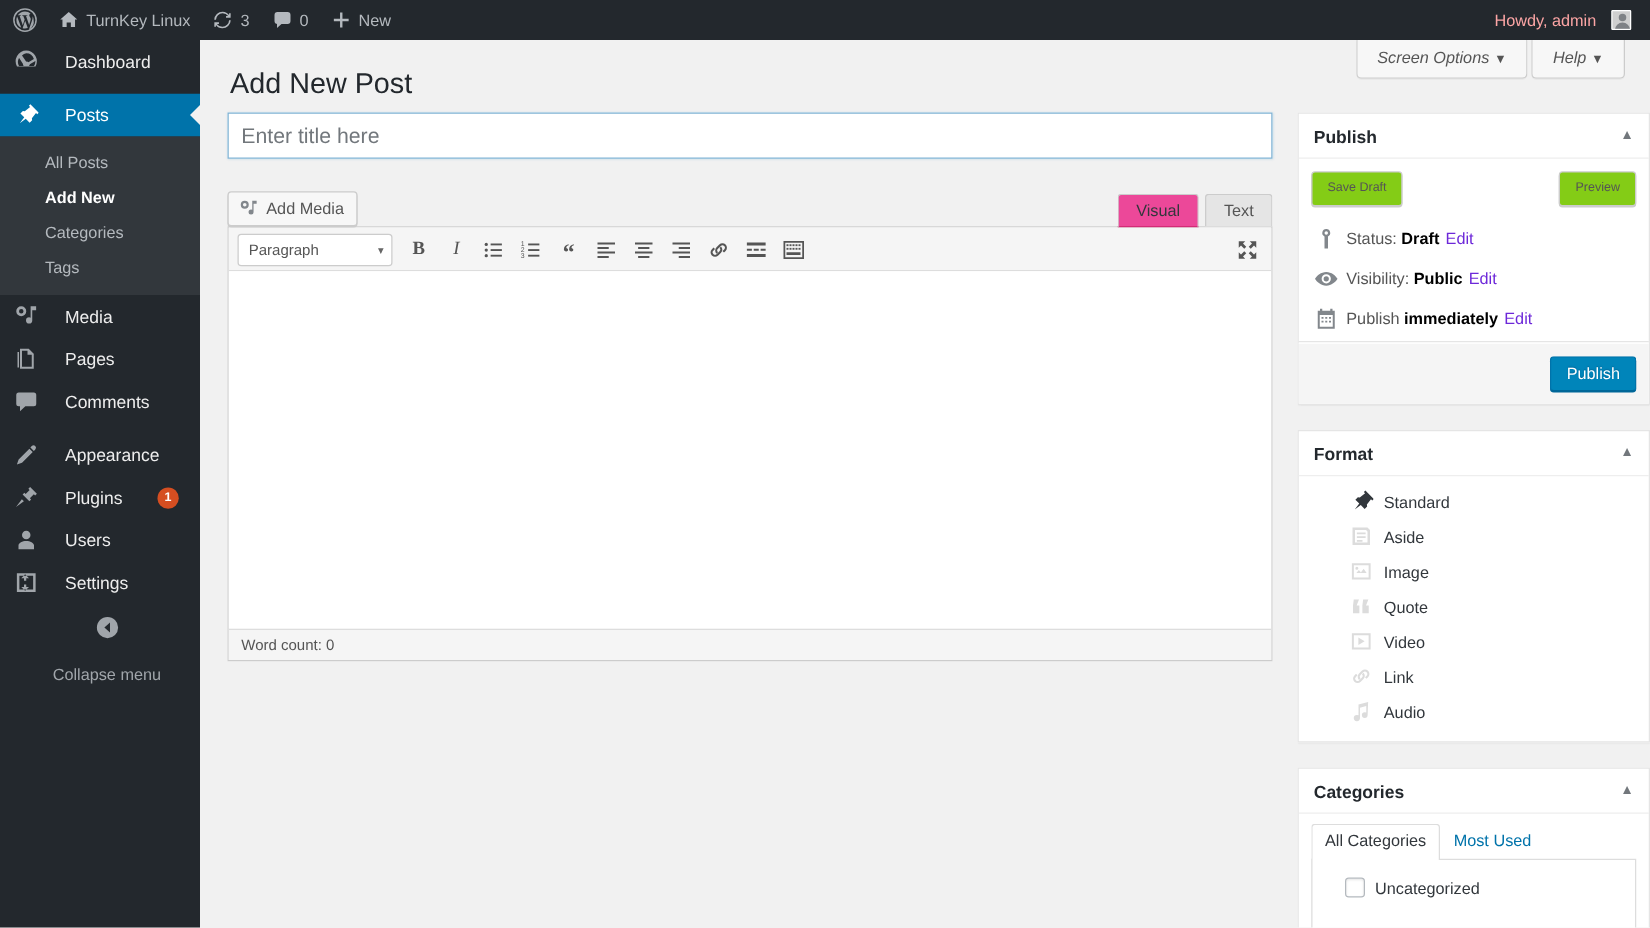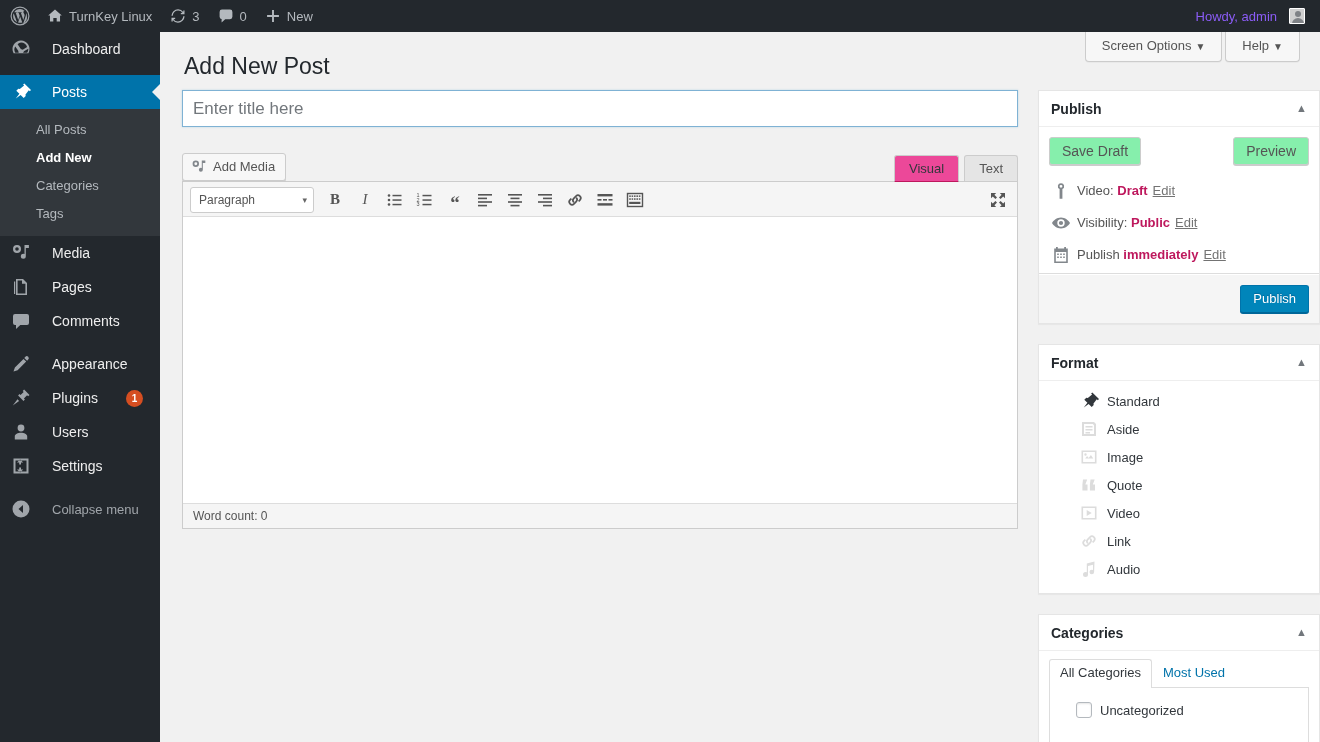--- a/index.html
+++ b/index.html
@@ -24,21 +24,21 @@
   }
   .ab-item {
     display: flex; align-items: center;
     height: 32px; padding: 0 9px;
     color: #b4b9be; text-decoration: none;
     white-space: nowrap;
     gap: 6px;
   }
   .ab-logo { padding: 0 8px 0 10px; }
   .ab-spacer { flex: 1 1 auto; }
-  .ab-right { margin-right: 6px; color:#8b5cf6; }
+  .ab-right { margin-right: 6px; color:#fca5a5; }
   .ab-num { color:#b4b9be; }
 
   .wp-logo-svg { width:20px; height:20px; display:block; fill:#a0a5aa; }
   .ab-ico { width:16px; height:16px; display:block; fill:#b4b9be; }
   .ab-avatar {
     width: 16px; height: 16px;
     background: #cfcfcf;
     border: 1px solid #fff;
     display: inline-block;
     position: relative;
@@ -107,21 +107,21 @@
     min-width: 17px; height: 17px;
     padding: 0 5px;
     margin-left: 7px;
     background: #d54e21;
     color: #fff;
     border-radius: 10px;
     font-size: 10px;
     font-weight: 600;
     line-height: 17px;
   }
-  .collapse-item { color:#a0a5aa; font-size:13px; }
+  .collapse-item { color:#a0a5aa; font-size:13px;flex-direction:column; }
   .collapse-item .menu-icon { fill:#a0a5aa; }
 
   
   #wpcontent {
     position: absolute;
     top: 32px; left: 160px;
     width: 1160px; height: 710px;
     background: #f1f1f1;
     padding: 0 20px 0 22px;
     overflow: hidden;
@@ -138,20 +138,21 @@
     border: 1px solid #ccc;
     border-top: none;
     border-radius: 0 0 4px 4px;
     padding: 5px 16px 5px 16px;
     font-size: 13px;
     color: #555;
     line-height: 18px;
     cursor: pointer;
     white-space: nowrap;
     box-shadow: 0 1px 0 rgba(0,0,0,0.03);
+    font-style: italic;
   }
   .screen-meta-toggle .caret { font-size:10px; margin-left:4px; }
 
   h1.page-title {
     font-size: 23px;
     font-weight: 400;
     color: #23282d;
     padding: 20px 0 9px 2px;
     line-height: 29px;
   }
@@ -318,46 +319,45 @@
   #minor-publishing {
     padding: 10px 10px 0;
     border-bottom: 1px solid #ddd;
   }
   #minor-publishing-actions {
     display: flex;
     justify-content: space-between;
     padding: 0 0 10px;
   }
   .button-secondary {
-    background: #86efac;
+    background: #84cc16;
     border: 1px solid #ccc;
     border-radius: 3px;
     color: #555;
-    font-size: 14px;
+    font-size: 10px;
     line-height: 24px;
     height: 28px;
     padding: 0 12px;
     cursor: pointer;
     box-shadow: 0 1px 0 #ccc;
     font-family: "Liberation Sans", sans-serif;
   }
   #misc-publishing-actions { padding: 0 0 2px; }
   .misc-pub {
     display: flex;
     align-items: center;
     padding: 6px 0 6px 2px;
     font-size: 13px;
     color: #555;
     line-height: 20px;
   }
   .misc-ico { width: 20px; height:20px; flex:0 0 20px; margin-right:6px; fill:#82878c; display:block; }
-  .misc-pub b { color:#be185d; font-weight:600; }
+  .misc-pub b { color:#000000; font-weight:600; }
   .edit-link {
-    color: #737373;
-    text-decoration: underline;
+    color: #6d28d9;
     margin-left: 5px;
     cursor: pointer;
   }
   #major-publishing-actions {
     display: flex;
     justify-content: flex-end;
     padding: 10px;
     background: #f5f5f5;
     border-top: 1px solid #fff;
   }
@@ -738,21 +738,21 @@
             <div id="minor-publishing-actions">
               <button class="button-secondary">Save Draft</button>
               <button class="button-secondary">Preview</button>
             </div>
             <div id="misc-publishing-actions">
 
               <div class="misc-pub">
                 <svg class="misc-ico" viewBox="0 0 20 20">
                   <path d="M10 2.2a3.1 3.1 0 00-1.4 5.9v9.7h2.8V8.1A3.1 3.1 0 0010 2.2zm0 1.7a1.4 1.4 0 11-1.4 1.4A1.4 1.4 0 0110 3.9z"></path>
                 </svg>
-                <span>Video:</span>&nbsp;<b>Draft</b>
+                <span>Status:</span>&nbsp;<b>Draft</b>
                 <span class="edit-link">Edit</span>
               </div>
 
               <div class="misc-pub">
                 <svg class="misc-ico" viewBox="0 0 20 20">
                   <path d="M10 4.5c-4.2 0-7.6 3-9 5.5 1.4 2.5 4.8 5.5 9 5.5s7.6-3 9-5.5c-1.4-2.5-4.8-5.5-9-5.5zm0 1.8a3.7 3.7 0 11-3.7 3.7A3.7 3.7 0 0110 6.3zm0 1.6a2.1 2.1 0 102.1 2.1A2.1 2.1 0 0010 7.9z"></path>
                 </svg>
                 <span>Visibility:</span>&nbsp;<b>Public</b>
                 <span class="edit-link">Edit</span>
               </div>

